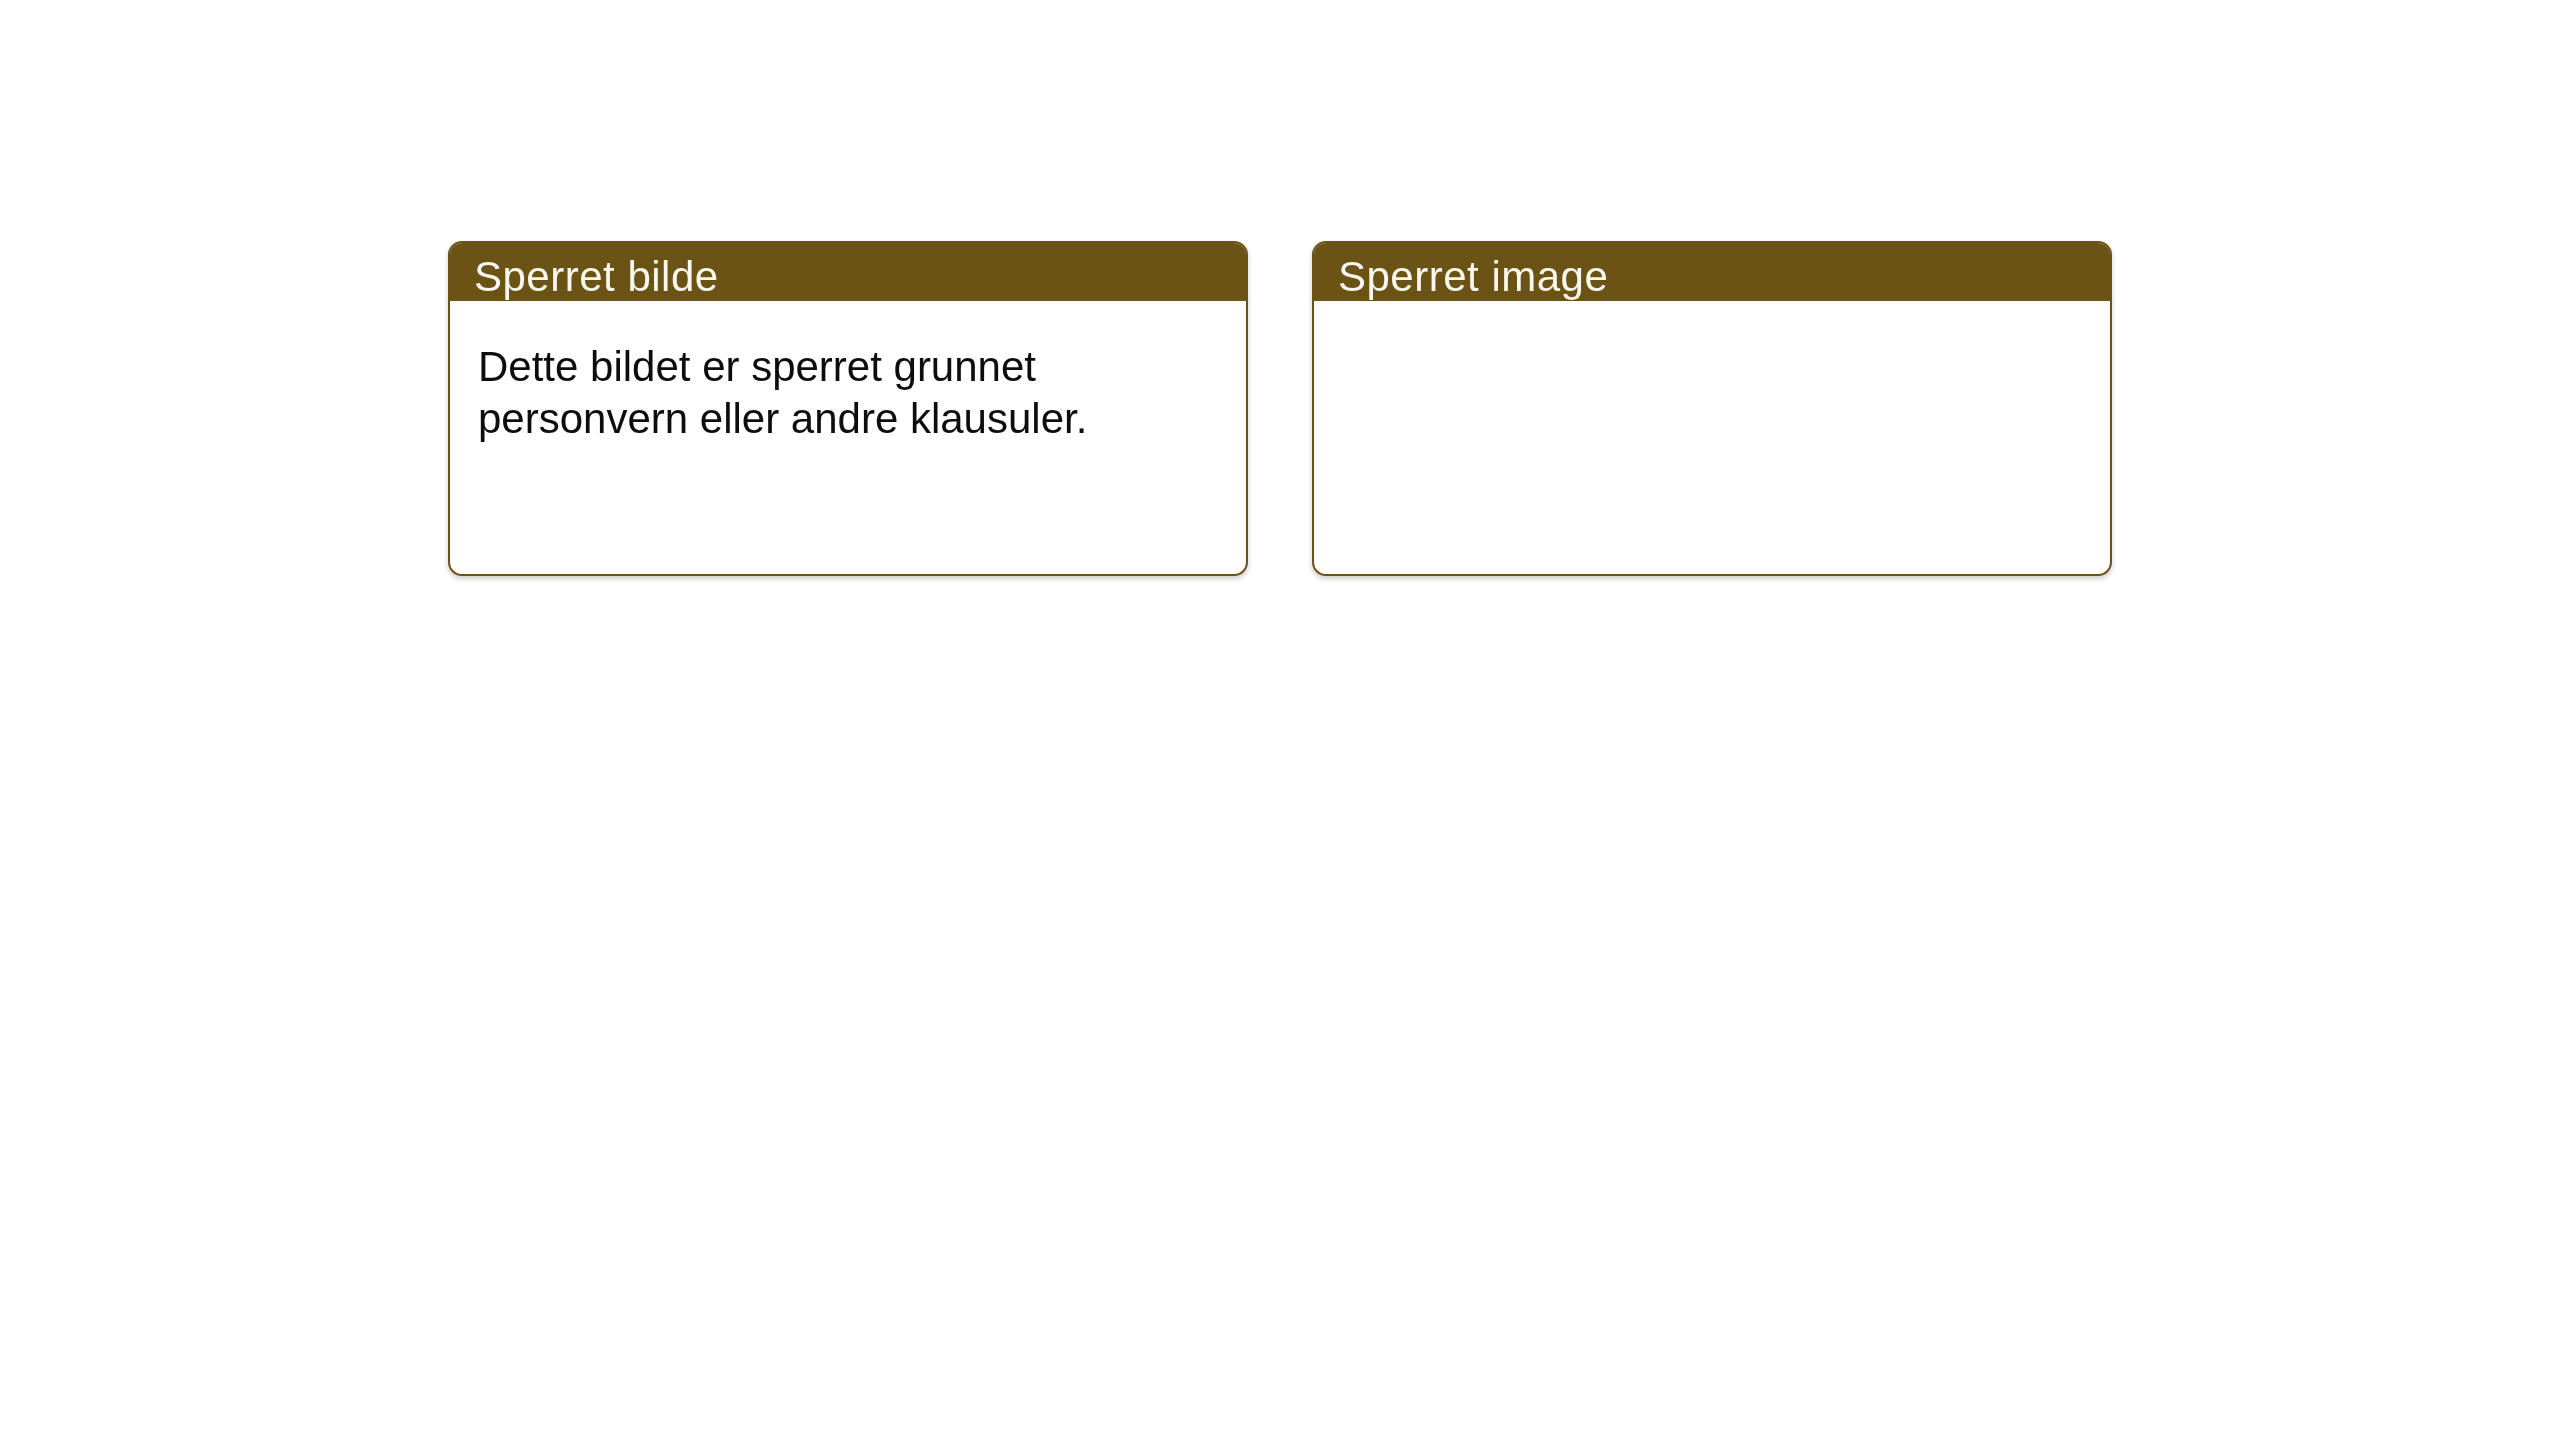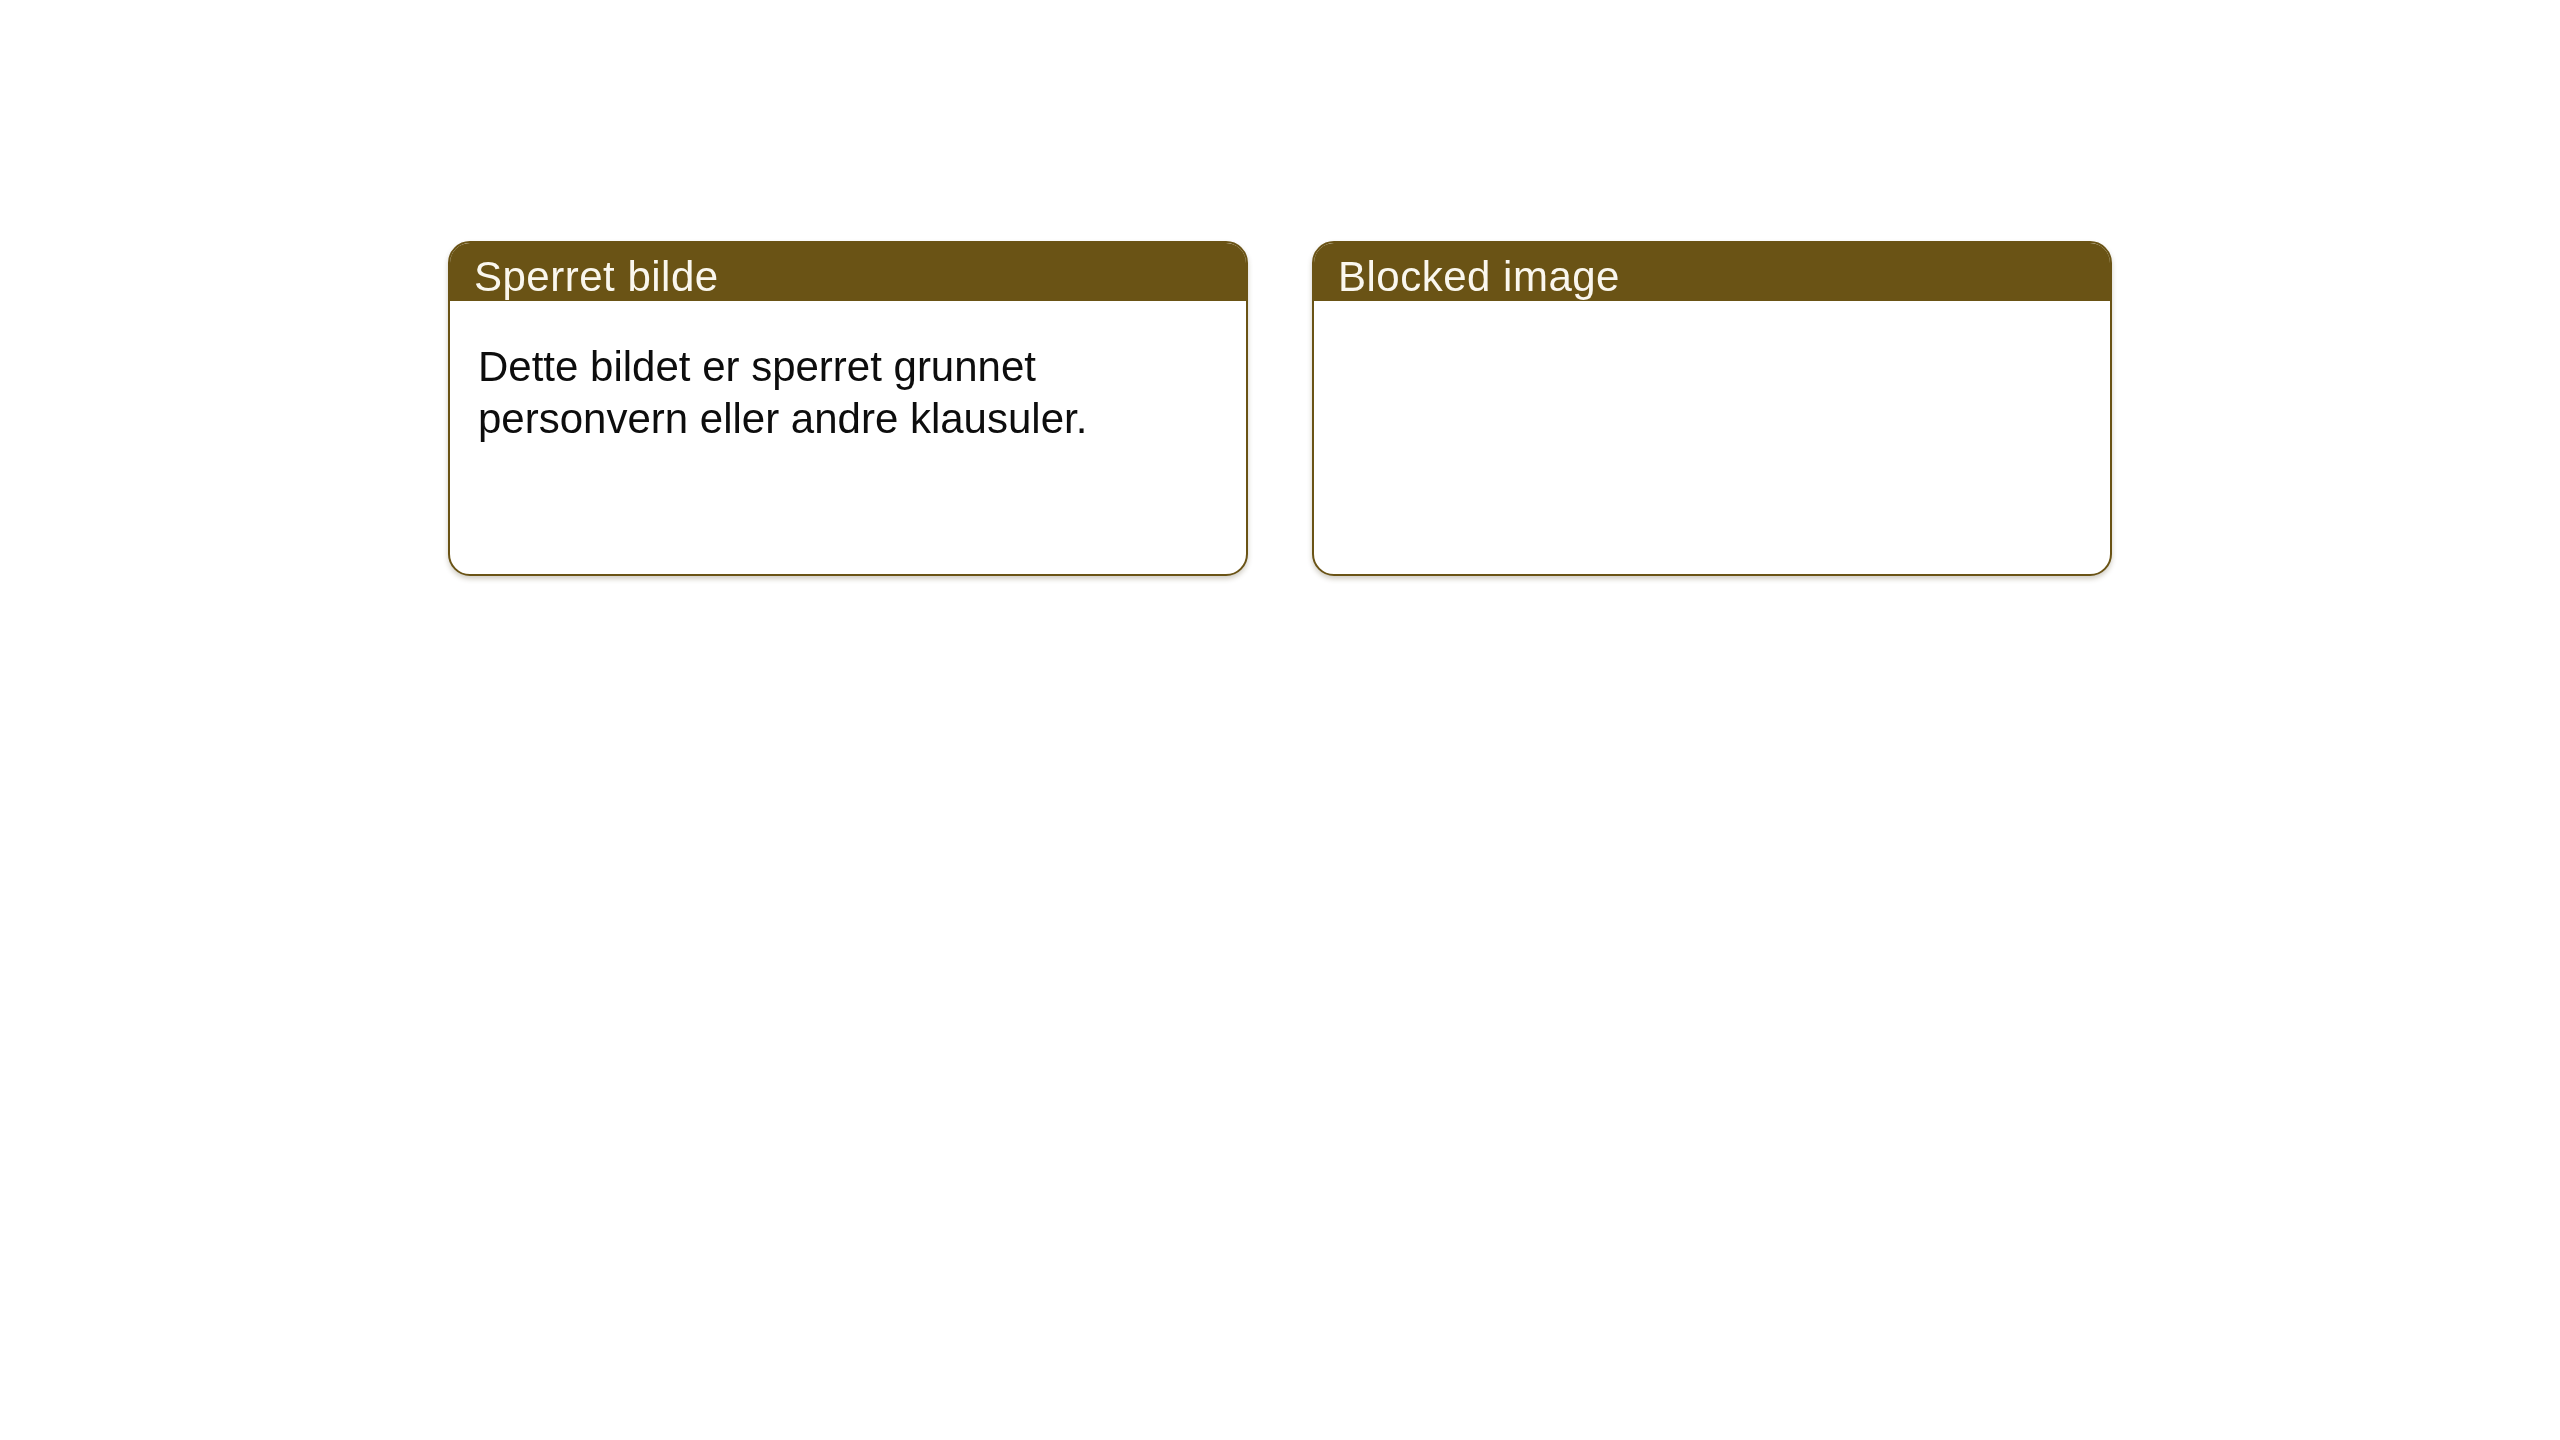--- a/index.html
+++ b/index.html
@@ -22,21 +22,21 @@
     left: 448px;
     top: 241px;
     display: flex;
     gap: 64px;
   }
   .card {
     width: 800px;
     height: 335px;
     background: var(--card-bg);
     border: 2px solid var(--accent);
-    border-radius: 22px;
+    border-radius: 14px;
     overflow: hidden;
     box-shadow: 0 3px 5px rgba(70, 58, 25, 0.25);
   }
   .card-header {
     height: 58px;
     background: var(--accent);
     display: flex;
     align-items: center;
     padding: 10px 24px 0 24px;
   }
@@ -63,17 +63,17 @@
   <div class="card">
     <div class="card-header">
       <span class="card-title">Sperret bilde</span>
     </div>
     <div class="card-body">Dette bildet er sperret grunnet
 personvern eller andre klausuler.</div>
   </div>
 
   <div class="card">
     <div class="card-header">
-      <span class="card-title">Blocked image</span>
+      <span class="card-title">Sperret image</span>
     </div>
   </div>
 
 </div>
 
 </body></html>

